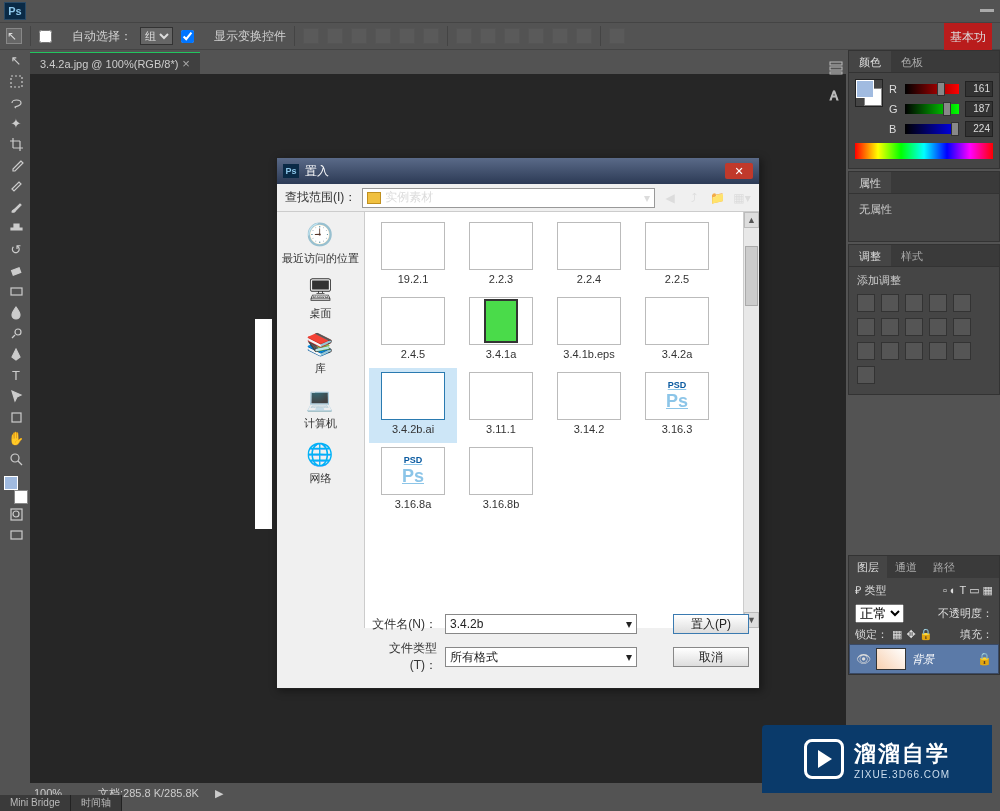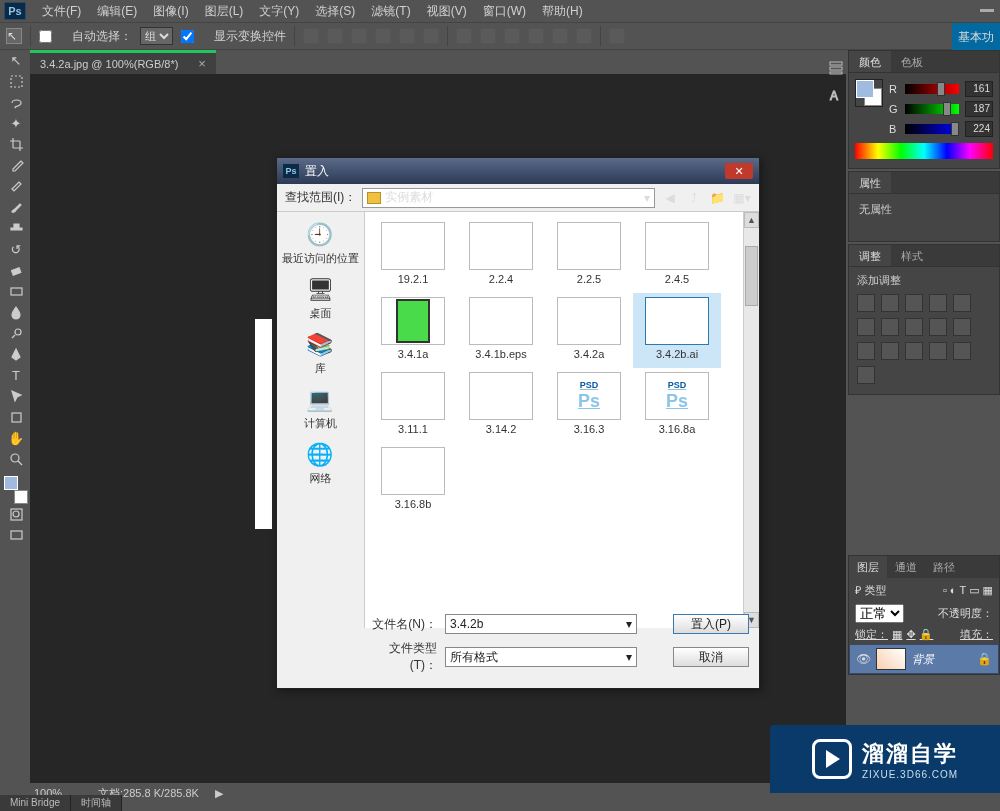--- a/index.html
+++ b/index.html
@@ -12,25 +12,25 @@
 .menubar .wctl { position:absolute; right:6px; top:3px; display:flex; gap:6px; }
 .menubar .wctl span { width:14px; height:3px; background:#aaa; display:block; margin-top:6px; }
 
 
 .optbar { height:28px; background:#535353; border-top:1px solid #444; border-bottom:1px solid #444; display:flex; align-items:center; padding:0 6px; gap:8px; position:relative; }
 .opt-icon { width:16px; height:16px; border:1px solid #888; background:#666; }
 .optbar select { background:#666; color:#ddd; border:1px solid #333; font-size:11px; height:18px; }
 .optbar label { font-size:12px; color:#d0d0d0; display:flex; align-items:center; gap:20px; }
 .optbar .sep { width:1px; height:20px; background:#444; }
 .optbar .icn { width:16px; height:16px; border:1px solid #555; background:#5a5a5a; }
-.optbar .righticn { position:absolute; right:0; top:0; height:28px; background:#0369a1; padding:0 6px; display:flex; align-items:center; font-size:12px; }
+.optbar .righticn { position:absolute; right:8px; top:0; height:28px; background:#b91c1c; padding:0 6px; display:flex; align-items:center; font-size:12px; }
 
 
 .doctab-row { height:24px; display:flex; align-items:flex-end; padding-left:30px; }
-.doctab { background:#404040; color:#ccc; font-size:11px; padding:3px 10px; border-top:5px solid #22c55e; display:flex; align-items:center; gap:20px; }
+.doctab { background:#404040; color:#ccc; font-size:11px; padding:3px 10px; border-top:1px solid #22c55e; display:flex; align-items:center; gap:4px; }
 .doctab .close { color:#aaa; font-size:13px; }
 
 
 .ltool { position:absolute; left:2px; top:50px; width:28px; background:#535353; display:flex; flex-direction:column; align-items:center; gap:0; }
 .ltool .t { width:24px; height:21px; display:flex; align-items:center; justify-content:center; color:#ccc; font-size:13px; position:relative; }
 .ltool .t svg { width:15px; height:15px; stroke:#ccc; fill:none; stroke-width:1.2; }
 .ltool .swatch { width:24px; height:28px; position:relative; margin-top:6px; }
 .ltool .swatch .fg { position:absolute; width:14px; height:14px; background:#a1bbe0; border:1px solid #fff; left:0; top:0; }
 .ltool .swatch .bg { position:absolute; width:14px; height:14px; background:#fff; border:1px solid #888; right:0; bottom:0; }
 
@@ -69,21 +69,21 @@
 .adj-icons .ai { width:18px; height:18px; background:#555; border:1px solid #333; }
 
 
 .prop-panel { padding:8px 10px 24px; }
 .prop-panel .txt { font-size:11px; color:#ccc; }
 .layers-tabs { display:flex; background:#3a3a3a; height:22px; }
 .layers-tabs .lt { padding:0 8px; font-size:11px; color:#aaa; line-height:22px; }
 .layers-tabs .lt.active { background:#454545; color:#ddd; }
 .lay-opts { padding:4px 6px; display:flex; align-items:center; gap:4px; font-size:11px; }
 .lay-row2 { padding:2px 6px; display:flex; align-items:center; justify-content:space-between; font-size:11px; }
-.lay-row3 { padding:2px 6px; display:flex; align-items:center; gap:4px; font-size:11px;text-decoration:underline; }
+.lay-row3 { padding:2px 6px; display:flex; align-items:center; gap:4px; font-size:11px; }
 .layer-item { display:flex; align-items:center; height:30px; background:#5b7aa8; padding:0 6px; gap:6px; border:1px solid #3a4a66; }
 .layer-item .eye { width:14px; }
 .layer-item .thumb { width:30px; height:22px; background:#fff; border:1px solid #333; background:linear-gradient(45deg,#f8d0b0,#fff); }
 .layer-item .lname { font-size:11px; font-style:italic; color:#fff; }
 .layer-item .lock { margin-left:auto; }
 
 
 .status { position:absolute; left:0; bottom:8px; right:154px; height:20px; background:#535353; display:flex; align-items:center; padding-left:34px; font-size:11px; color:#ccc; gap:16px; }
 .status .zoom { width:48px; }
 
@@ -121,21 +121,21 @@
 .dlg-foot .fsel { flex:1; height:20px; border:1px solid #888; background:#fff; display:flex; align-items:center; padding:0 4px; font-size:12px; color:#222; }
 .dlg-foot .fbtn { width:76px; height:20px; border:1px solid #888; background:linear-gradient(#fff,#ddd); font-size:12px; color:#222; display:flex; align-items:center; justify-content:center;margin-left:28px; }
 .dlg-foot .fbtn.primary { border:1px solid #3a7ab0; }
 
 .dlg-scroll { width:16px; background:#e8e8e8; border-left:1px solid #ccc; display:flex; flex-direction:column; }
 .dlg-scroll .arr { height:16px; background:#ddd; border:1px solid #bbb; display:flex; align-items:center; justify-content:center; font-size:9px; color:#555; }
 .dlg-scroll .track { flex:1; position:relative; }
 .dlg-scroll .thumb { position:absolute; top:18px; left:1px; right:1px; height:60px; background:#ccc; border:1px solid #aaa; }
 
 
-.watermark { position:absolute; right:0; bottom:18px; width:230px; height:68px; background:#0a3a6a; display:flex; align-items:center; justify-content:center; gap:10px; border-top-left-radius:4px; }
+.watermark { position:absolute; right:8px; bottom:18px; width:230px; height:68px; background:#0a3a6a; display:flex; align-items:center; justify-content:center; gap:10px; border-top-left-radius:4px; }
 .watermark .play { width:40px; height:40px; border:3px solid #fff; border-radius:8px; display:flex; align-items:center; justify-content:center; }
 .watermark .play .tri { width:0; height:0; border-left:14px solid #fff; border-top:9px solid transparent; border-bottom:9px solid transparent; margin-left:3px; }
 .watermark .txtc { color:#fff; display:flex; flex-direction:column; }
 .watermark .big { font-size:22px; font-weight:bold; letter-spacing:2px; }
 .watermark .sm { font-size:10px; letter-spacing:1px; color:#cde; }
 
 
 .th-flower { background:radial-gradient(circle at 50% 50%, #e85a9a 0%, #f0a0c0 30%, #fff04a 60%, #3ac0d0 100%); }
 .th-room { background:linear-gradient(135deg,#d04a7a,#f0a0c0 60%,#fff); }
 .th-phone { background:#111; display:flex; align-items:center; justify-content:center; }
@@ -152,32 +152,20 @@
 .th-1 { background:linear-gradient(#f0b040,#f06030); }
 .th-2 { background:linear-gradient(45deg,#f0b040,#60b0f0); }
 .th-3 { background:linear-gradient(135deg,#c03030,#fff 60%,#80a0d0); }
 .th-4 { background:linear-gradient(#fff,#d0e0f0 40%,#f0b040 70%); }
 </style>
 </head>
 <body>
 
 <div class="menubar">
   <div class="ps-logo">Ps</div>
-  <div id="menu-items" style="display: flex;">
-      <span class="mitem">文件(F)</span>
-      <span class="mitem">编辑(E)</span>
-      <span class="mitem">图像(I)</span>
-      <span class="mitem">图层(L)</span>
-      <span class="mitem">文字(Y)</span>
-      <span class="mitem">选择(S)</span>
-      <span class="mitem">滤镜(T)</span>
-      <span class="mitem">视图(V)</span>
-      <span class="mitem">窗口(W)</span>
-      <span class="mitem">帮助(H)</span>
-    </div>
   <div class="wctl">
       <span></span>
     </div>
 </div>
 
 <div class="optbar">
   <div class="opt-icon">↖</div>
   <div class="sep"></div>
   <label>
       <input type="checkbox" style="">
@@ -495,20 +483,24 @@
             <span>网络</span>
           </div>
         </div>
       <div class="dlg-files">
         <div class="file-grid" id="file-grid">
             <div class="fitem">
               <div class="thumb th-1"></div>
               <div class="fname">19.2.1</div>
             </div>
             <div class="fitem">
+              <div class="thumb th-2"></div>
+              <div class="fname">2.2.3</div>
+            </div>
+            <div class="fitem">
               <div class="thumb th-3"></div>
               <div class="fname">2.2.4</div>
             </div>
             <div class="fitem">
               <div class="thumb th-4"></div>
               <div class="fname">2.2.5</div>
             </div>
             <div class="fitem">
               <div class="thumb th-room"></div>
               <div class="fname">2.4.5</div>

